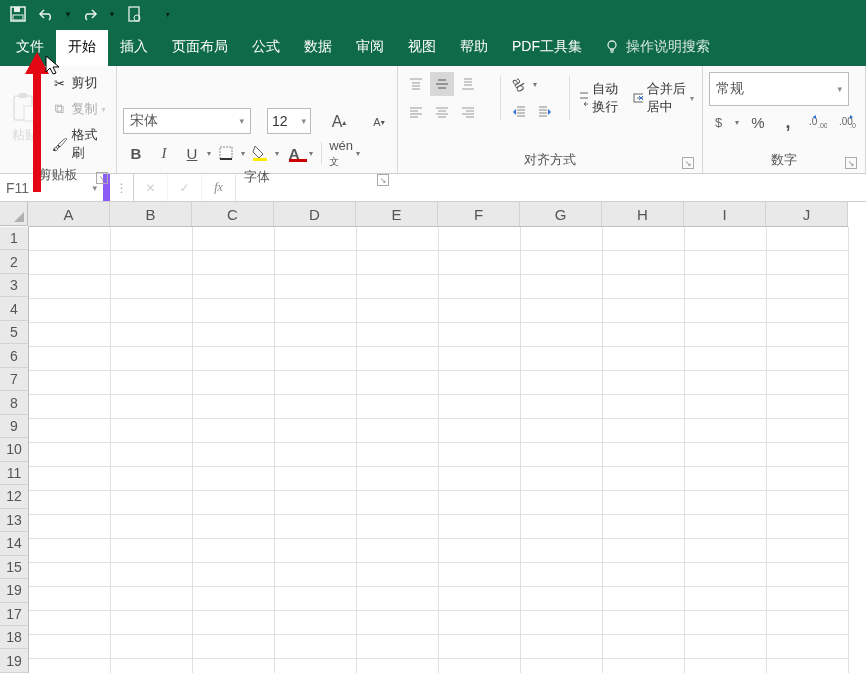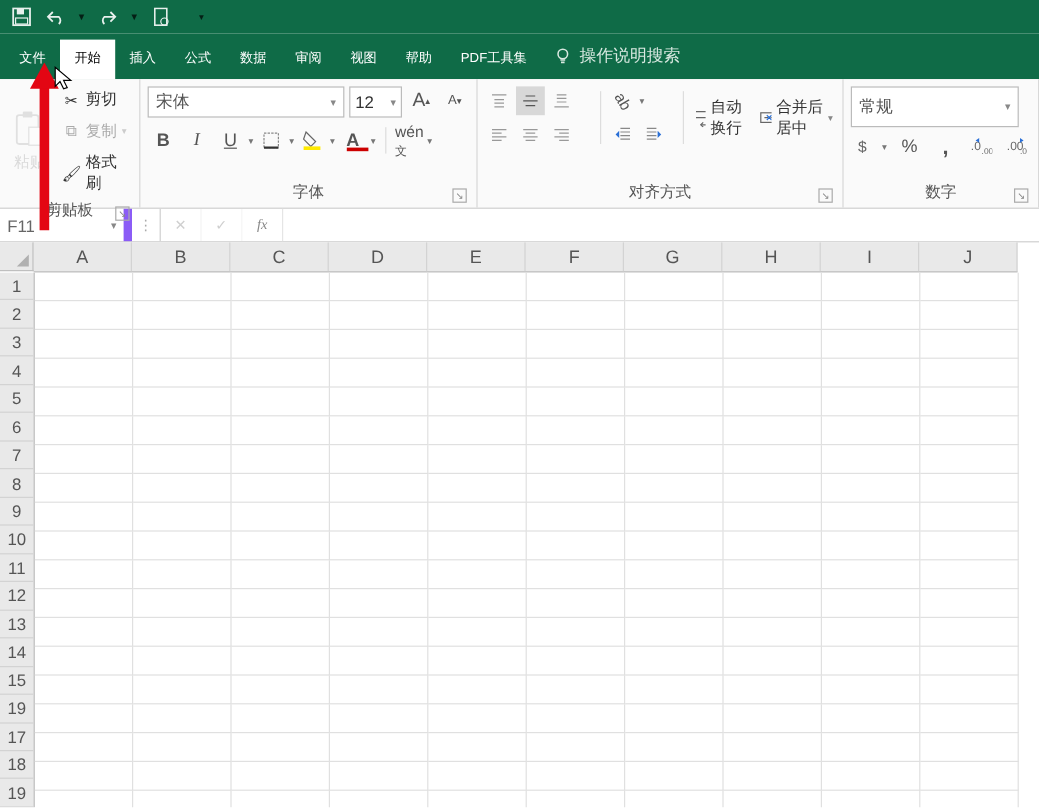--- a/index.html
+++ b/index.html
@@ -32,21 +32,21 @@
     .tabs {
       background: #0f6b47;
       height: 38px;
       display: flex;
       align-items: flex-end;
       padding-left: 4px;
     }
     .tab {
       padding: 8px 12px 10px 12px;
       color: #fff;
-      font-size: 11px;
+      font-size: 14px;
       cursor: pointer;
       position: relative;
     }
     .tab.active {
       background: #fff;
       color: #000000;
     }
     .tab.file { }
     .tell-me {
       display: flex; align-items: center;
@@ -93,21 +93,21 @@
     .clip-body { display:flex; gap:4px; }
     .paste-big {
       width: 40px;
       display:flex; flex-direction:column; align-items:center; justify-content:center;
       gap:4px; color:#aaa; font-size:13px;
     }
     .clip-stack { display:flex; flex-direction:column; gap:4px; }
     .clip-item { display:flex; align-items:center; gap:4px; color:#333; font-size:13px; padding:2px 4px;}
     .clip-item .icon { width:16px; text-align:center; }
     .font-body { display:flex; flex-direction:column; gap:6px; width:268px;}
-    .font-row1 { display:flex; gap:4px; align-items:flex-start;}
+    .font-row1 { display:flex; gap:16px; align-items:flex-end;margin-top:36px;}
     .font-select { flex:1; border:1px solid #bbb; background:#fff; height:26px; display:flex; align-items:center; padding:0 6px; font-size:14px; color:#555; justify-content:space-between;}
     .font-size-sel { width:44px; border:1px solid #bbb; background:#fff; height:26px; display:flex; align-items:center; padding:0 4px; font-size:14px; color:#333; justify-content:space-between;}
     .squarebtn { width:24px; height:24px; display:flex; align-items:center; justify-content:center; color:#555; cursor:pointer;}
     .font-row2 { display:flex; gap:2px; align-items:center;}
     .font-row2 .squarebtn { width:26px; height:26px; }
     .dropdown-slit { display:flex; align-items:center;}
     .dropdown-slit .arrow { font-size:8px; color:#777; padding-left:2px;}
     .align-body { display:flex; flex-direction:column; gap:4px; width:144px;}
     .align-row { display:flex; gap:2px; align-items:center;}
     .align-body2 { display:flex; flex-direction:row; gap:4px; width:120px;}
@@ -181,20 +181,21 @@
         <circle cx="11" cy="12" r="3" fill="none" stroke="#fff"></circle>
       </svg>
   </div>
   <span class="drop" style="margin-left:14px">▾</span>
 </div>
 
 <div class="tabs">
   <div class="tab file">文件</div>
   <div class="tab active">开始</div>
   <div class="tab">插入</div>
+  <div class="tab">页面布局</div>
   <div class="tab">公式</div>
   <div class="tab">数据</div>
   <div class="tab">审阅</div>
   <div class="tab">视图</div>
   <div class="tab">帮助</div>
   <div class="tab">PDF工具集</div>
   <div class="tell-me">
     <svg width="16" height="16" viewBox="0 0 16 16">
         <circle cx="8" cy="6" r="4" fill="none" stroke="#d8e8e0" stroke-width="1.3"></circle>
         <path d="M6 11 h4 M6.5 13 h3" stroke="#d8e8e0" stroke-width="1.3"></path>

